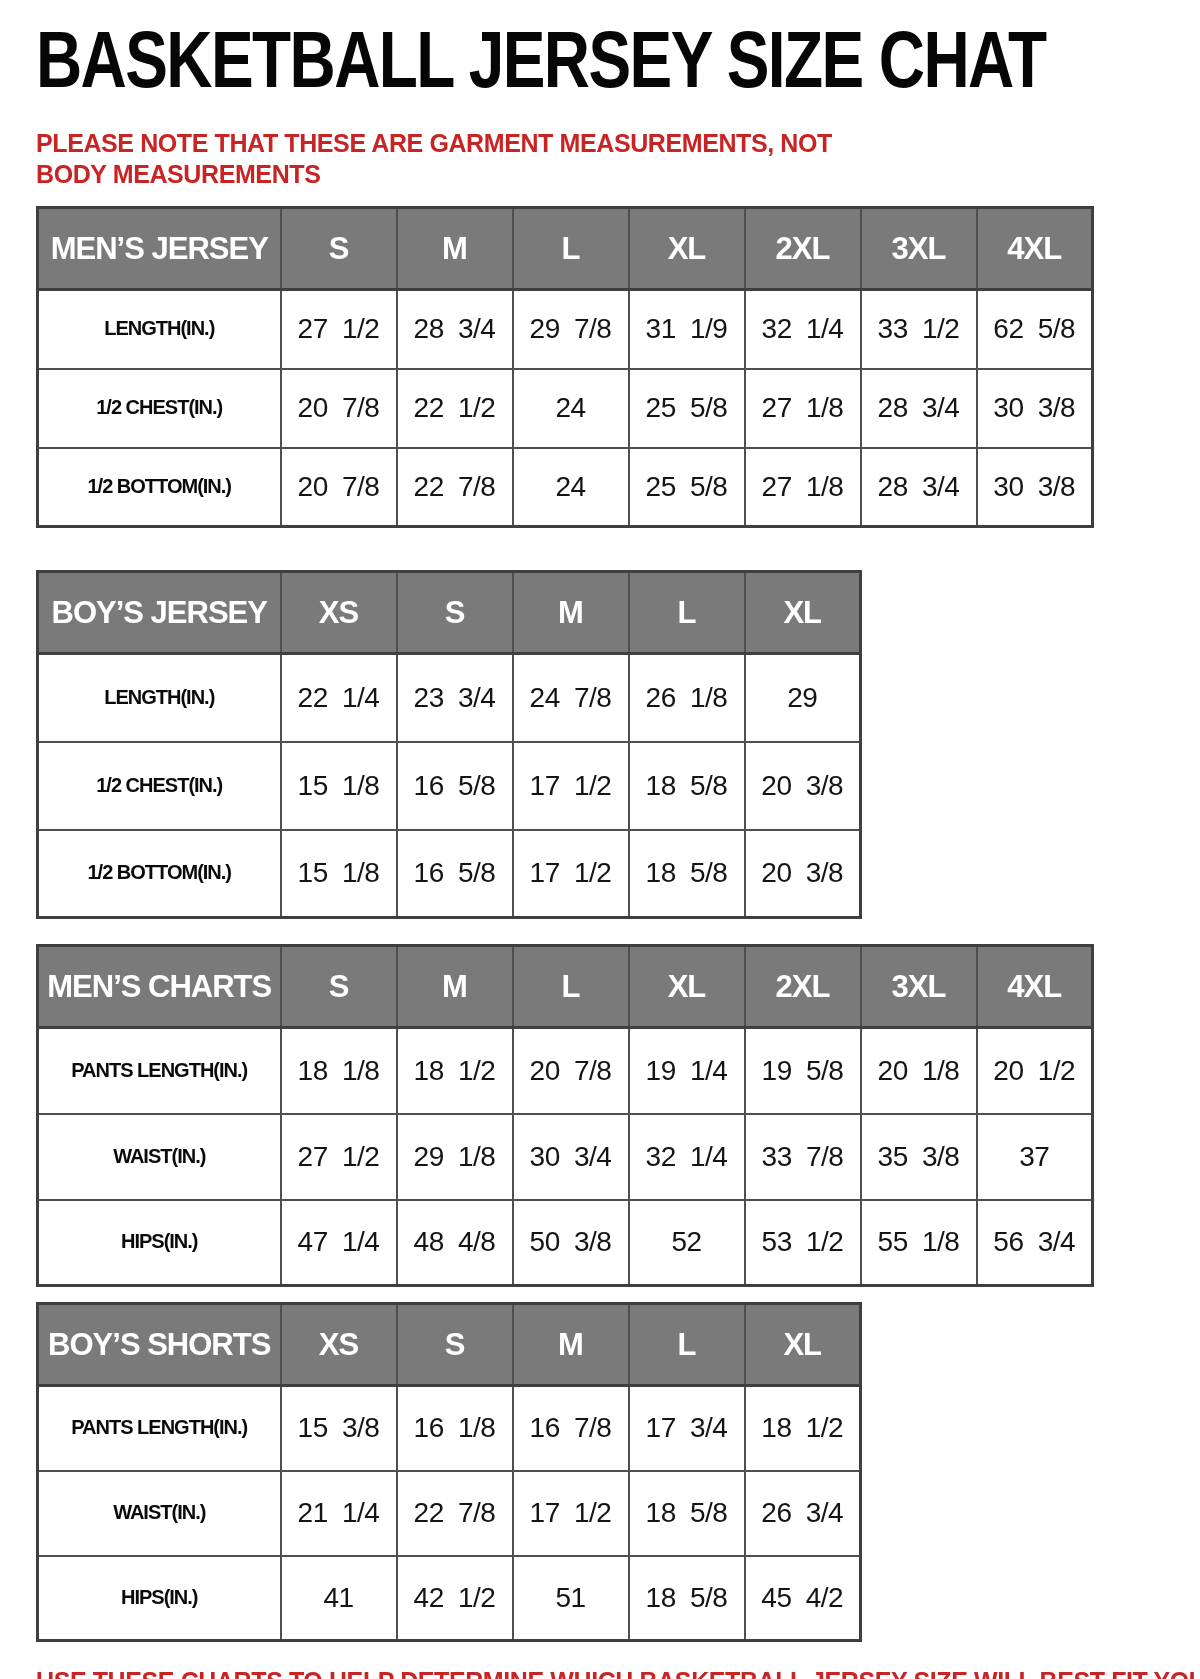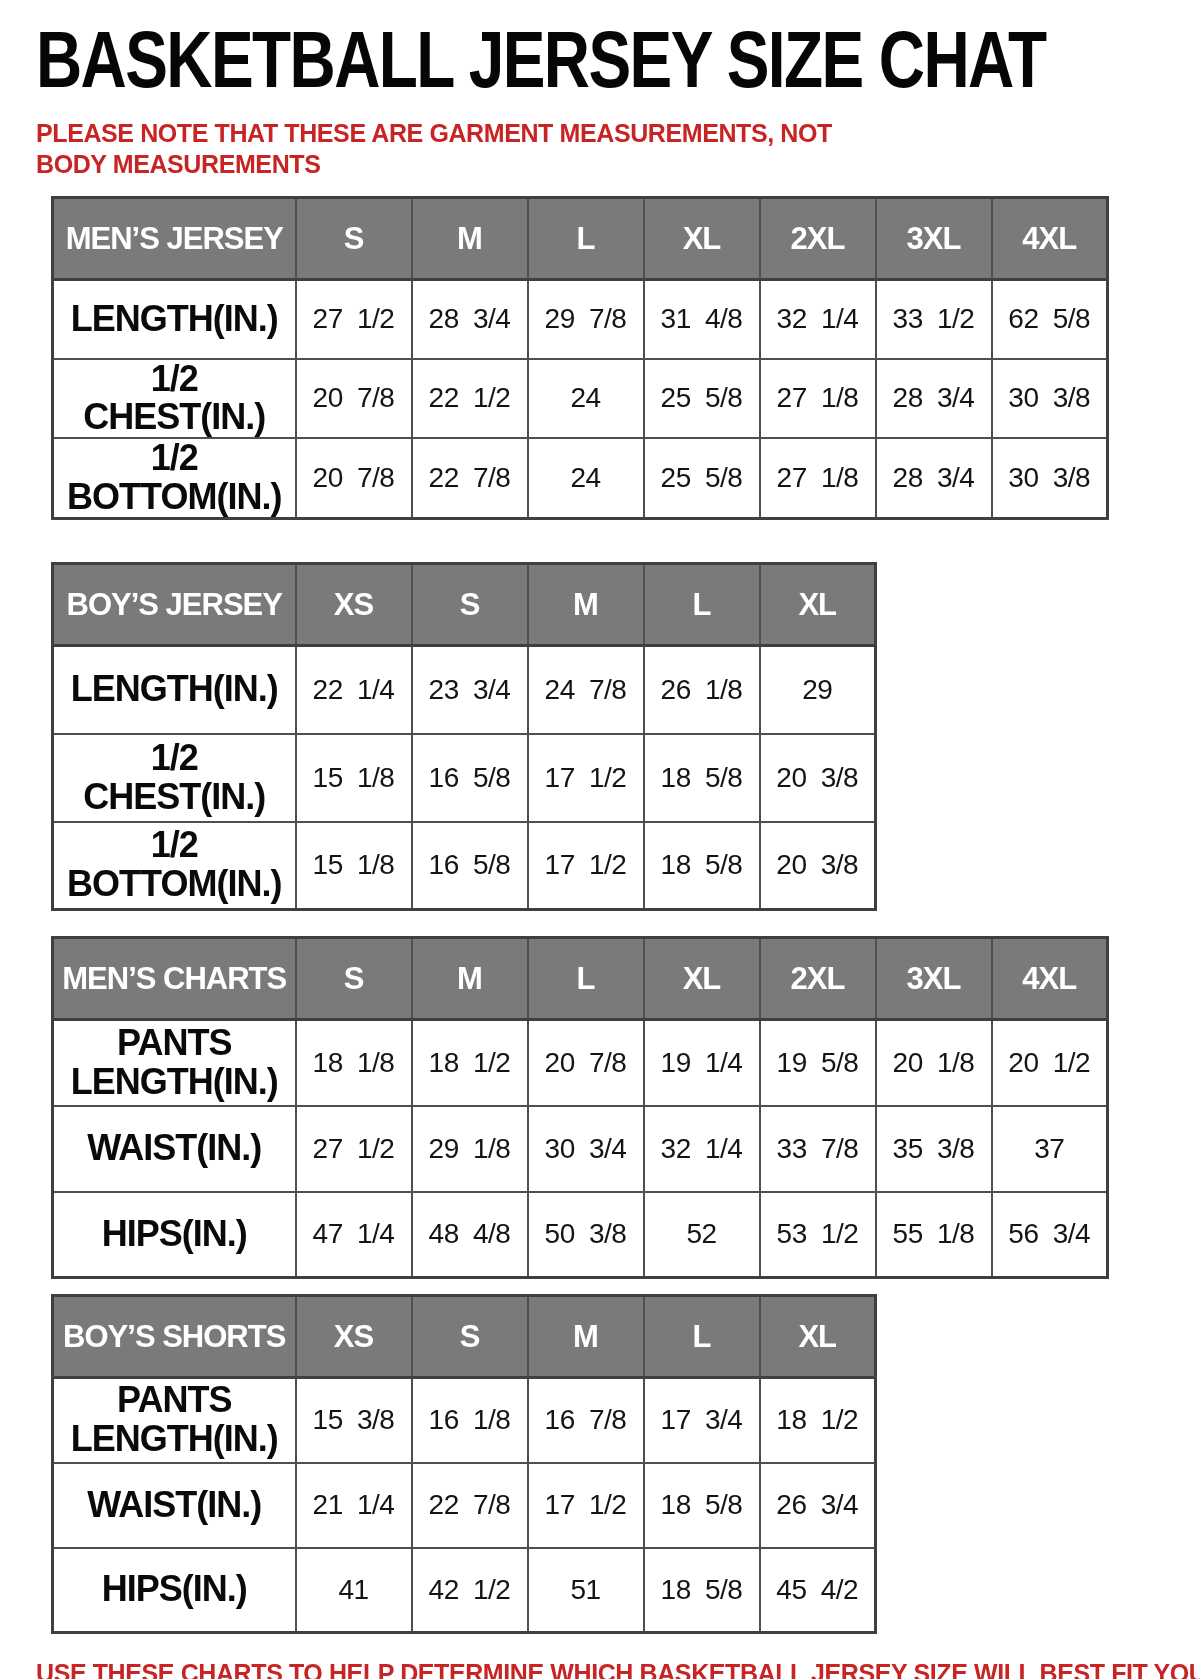--- a/index.html
+++ b/index.html
@@ -21,41 +21,41 @@
   .page-title{
     font-size:80px;font-weight:bold;letter-spacing:-2px;
     transform:scaleX(0.80);transform-origin:left center;
     white-space:nowrap;color:#060606;line-height:1.0;
     margin-top:6px;
   }
   .note{
     color:var(--note-red);font-weight:bold;font-size:25px;
     letter-spacing:-0.4px;line-height:1.22;
   }
-  .note-top{margin-top:18px;max-width:830px;}
+  .note-top{margin-top:28px;max-width:830px;}
   .note-bottom{margin-top:24px;white-space:nowrap;}
-  #tables{margin-top:17px;margin-left:15px;}
+  #tables{margin-top:17px;}
   table.size-table{
     border-collapse:collapse;table-layout:fixed;
     border:3px solid var(--border-dark);
     background:#ffffff;
   }
   table.size-table th, table.size-table td{
     border:2px solid var(--border-mid);
     text-align:center;vertical-align:middle;
     overflow:hidden;
   }
   table.size-table thead tr{height:82px;}
   table.size-table thead th{
     background:var(--header-bg);color:var(--header-text);
     font-size:31px;font-weight:bold;letter-spacing:-1px;
     border-bottom:3px solid var(--border-dark);
   }
   table.size-table tbody th.rowlabel{
-    font-size:36px;font-weight:bold;letter-spacing:-1px;
+    font-size:20px;font-weight:bold;letter-spacing:-1px;
     line-height:1.08;color:#0a0a0a;padding:0 2px;
   }
   table.size-table tbody td{
     font-size:28px;font-weight:normal;letter-spacing:-0.5px;
     word-spacing:7px;color:#141414;
   }
   #tables table:nth-of-type(1){margin-bottom:42px;}
   #tables table:nth-of-type(1) tbody tr{height:79px;}
   #tables table:nth-of-type(2){margin-bottom:25px;}
   #tables table:nth-of-type(2) tbody tr{height:88px;}
@@ -92,21 +92,21 @@
             <th>3XL</th>
             <th>4XL</th>
           </tr>
         </thead>
         <tbody>
           <tr>
             <th class="rowlabel">LENGTH(IN.)</th>
             <td>27 1/2</td>
             <td>28 3/4</td>
             <td>29 7/8</td>
-            <td>31 4/8</td>
+            <td>31 1/9</td>
             <td>32 1/4</td>
             <td>33 1/2</td>
             <td>62 5/8</td>
           </tr>
           <tr>
             <th class="rowlabel">1/2 CHEST(IN.)</th>
             <td>20 7/8</td>
             <td>22 1/2</td>
             <td>24</td>
             <td>25 5/8</td>

